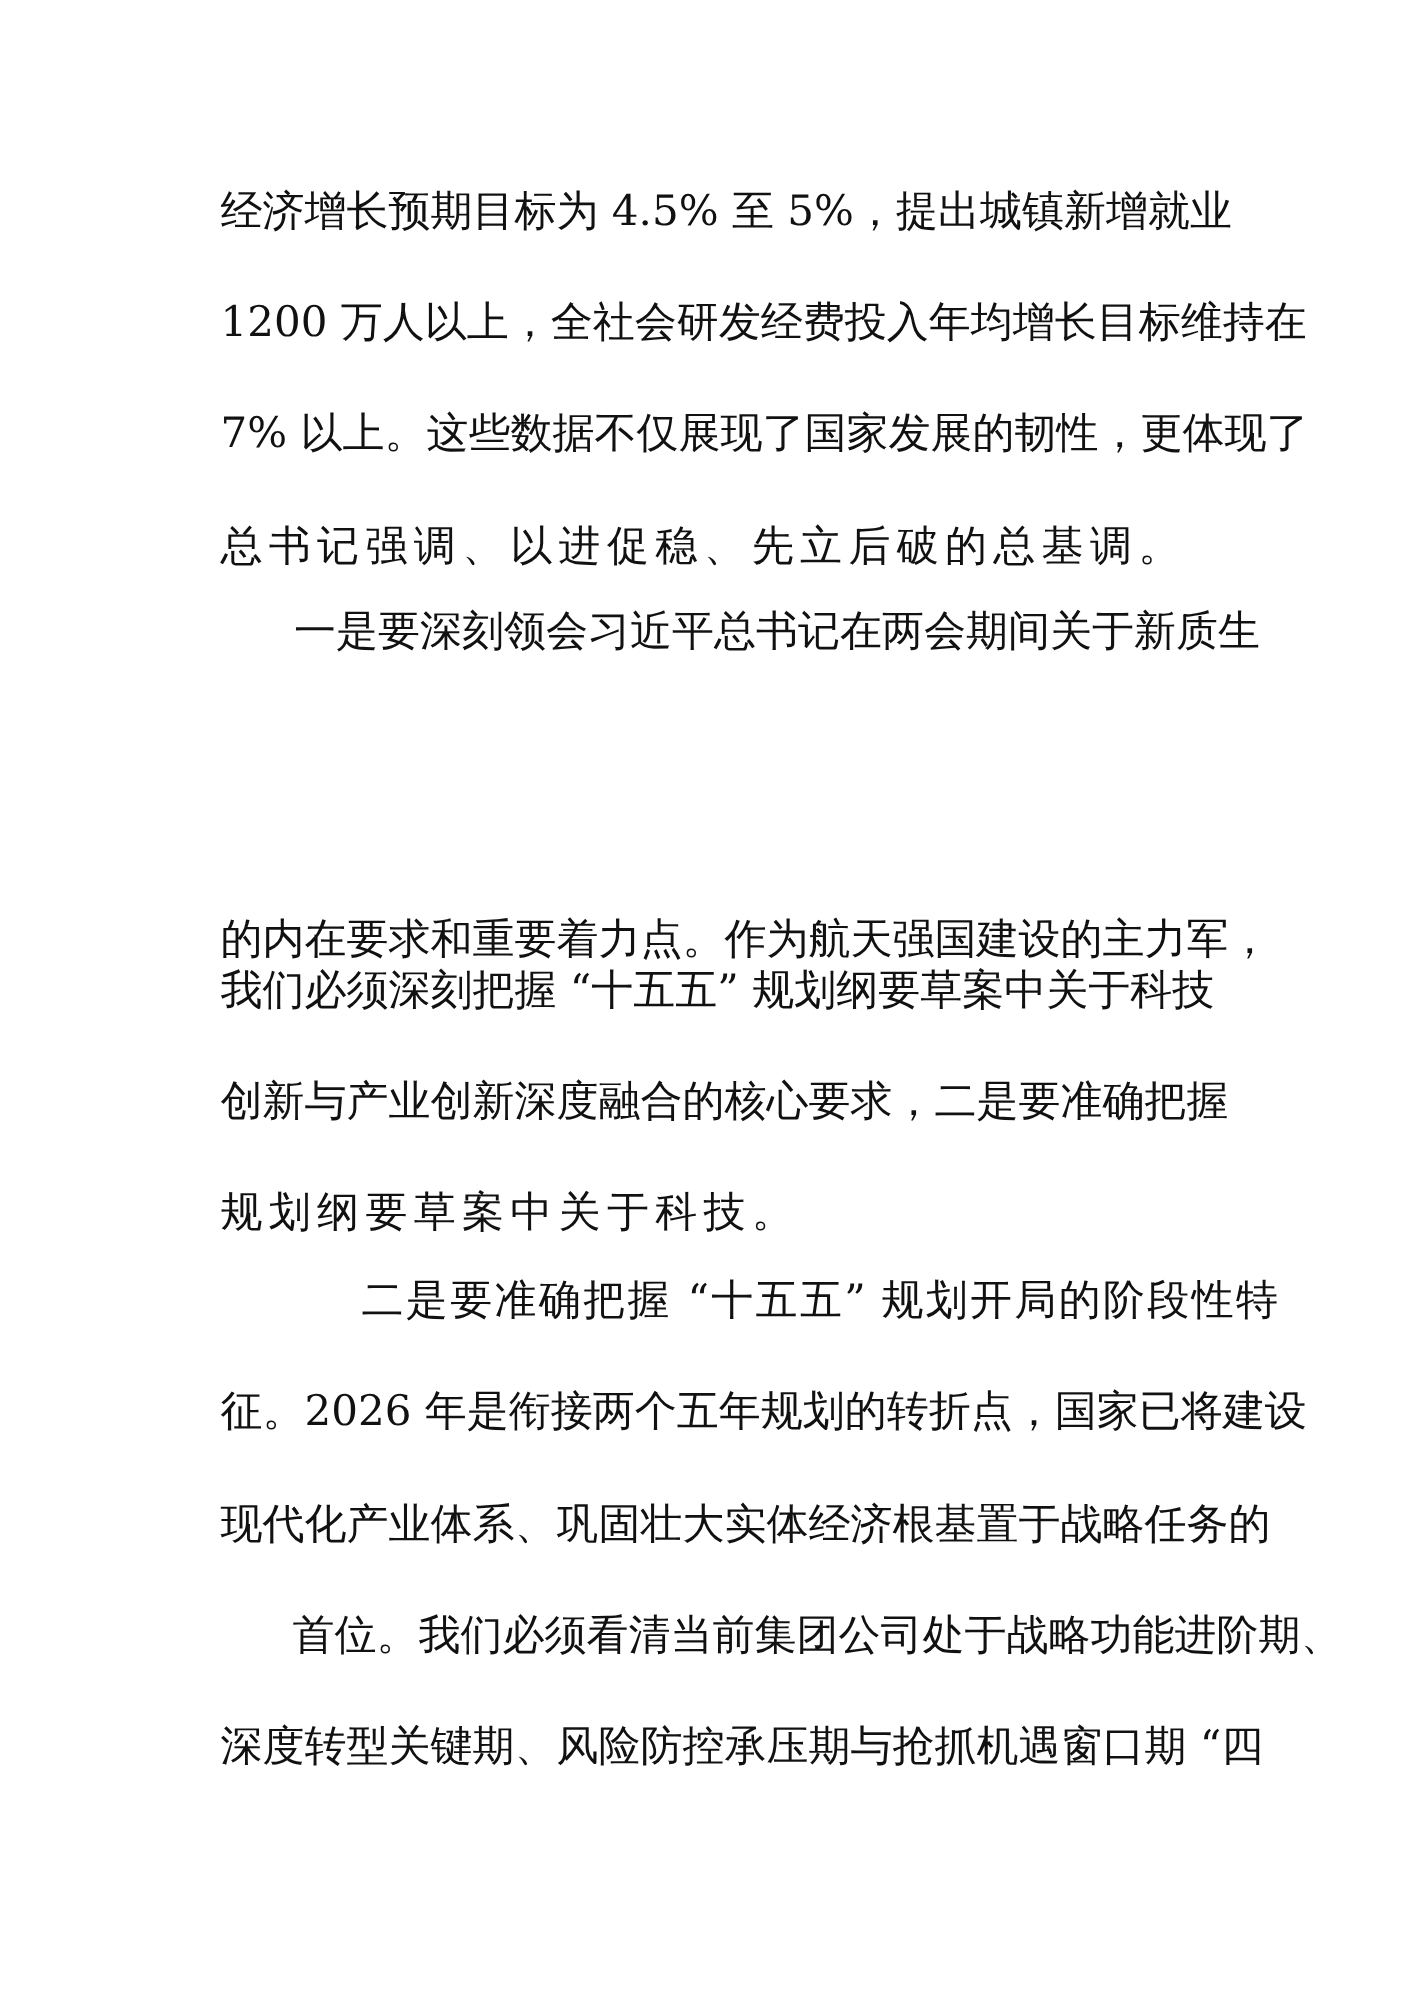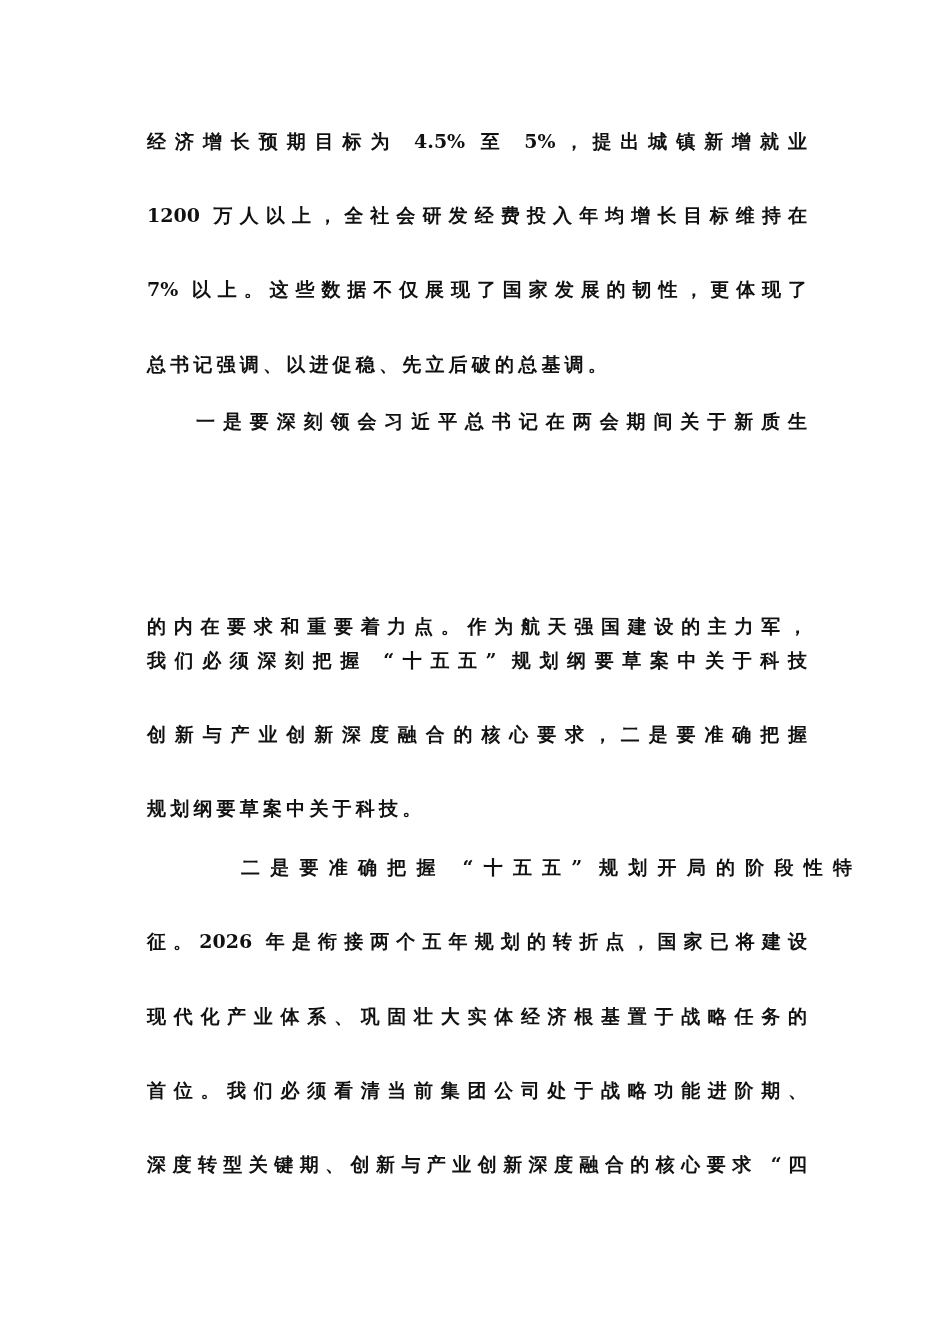--- a/index.html
+++ b/index.html
@@ -21,27 +21,26 @@
       top: 0;
       width: 950px;
       height: 1344px;
       background: #ffffff;
     }
     .line {
       position: absolute;
       left: 147px;
       width: 660px;
       height: 30px;
-      font-size: 19px;
+      font-size: 28px;
       line-height: 30px;
       white-space: nowrap;
       text-align: justify;
       text-align-last: justify;
       letter-spacing: 0;
-      font-weight: bold;
     }
     .line.last {
       text-align-last: left;
       letter-spacing: 4.2px;
     }
     .line.indent {
       left: 196px;
       width: 611px;
     }
   </style>
@@ -57,16 +56,16 @@
 
   <div class="line indent" style="top:406px;">一是要深刻领会习近平总书记在两会期间关于新质生</div>
   <div class="line" style="top:571px;margin-top:40px;">的内在要求和重要着力点。作为航天强国建设的主力军，</div>
   <div class="line" style="top:645px;">我们必须深刻把握 “十五五” 规划纲要草案中关于科技</div>
   <div class="line" style="top:719px;">创新与产业创新深度融合的核心要求，二是要准确把握</div>
   <div class="line last" style="top:793px;">规划纲要草案中关于科技。</div>
 
   <div class="line indent" style="top:852px;margin-left:45px;">二是要准确把握 “十五五” 规划开局的阶段性特</div>
   <div class="line" style="top:926px;">征。2026 年是衔接两个五年规划的转折点，国家已将建设</div>
   <div class="line" style="top:1001px;">现代化产业体系、巩固壮大实体经济根基置于战略任务的</div>
-  <div class="line" style="top:1075px;">首位。我们必须看清当前集团公司处于战略功能进阶期、</div>
-  <div class="line" style="top:1149px;">深度转型关键期、创新与产业创新深度融合的核心要求 “四</div>
+  <div class="line" style="top:1075px;margin-left:48px;">首位。我们必须看清当前集团公司处于战略功能进阶期、</div>
+  <div class="line" style="top:1149px;">深度转型关键期、风险防控承压期与抢抓机遇窗口期 “四</div>
 
 </div>
 
 </body></html>

